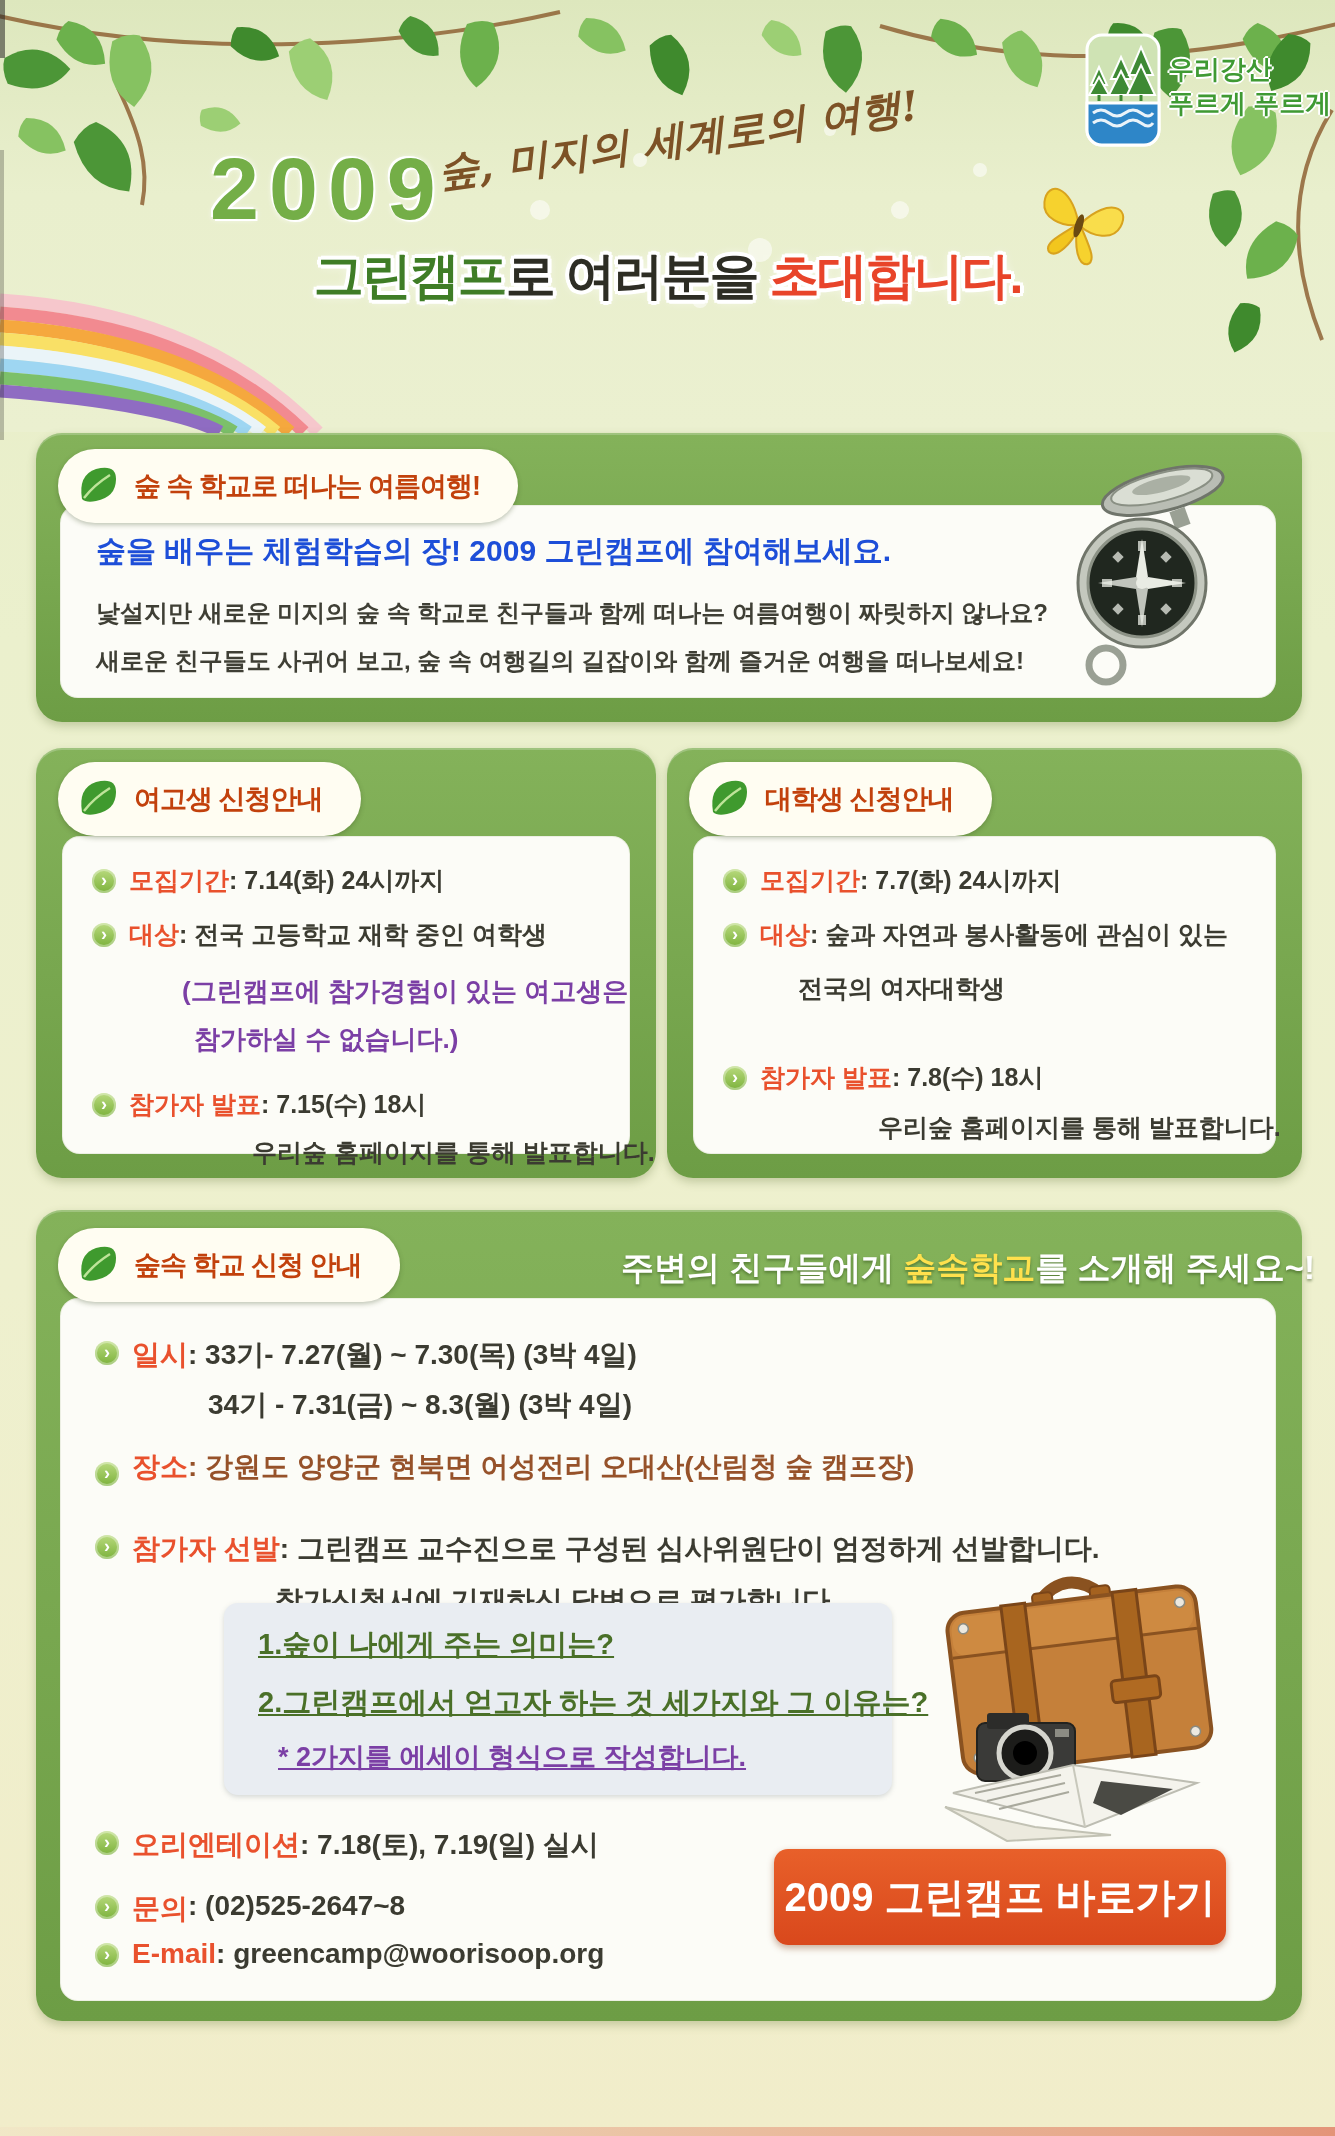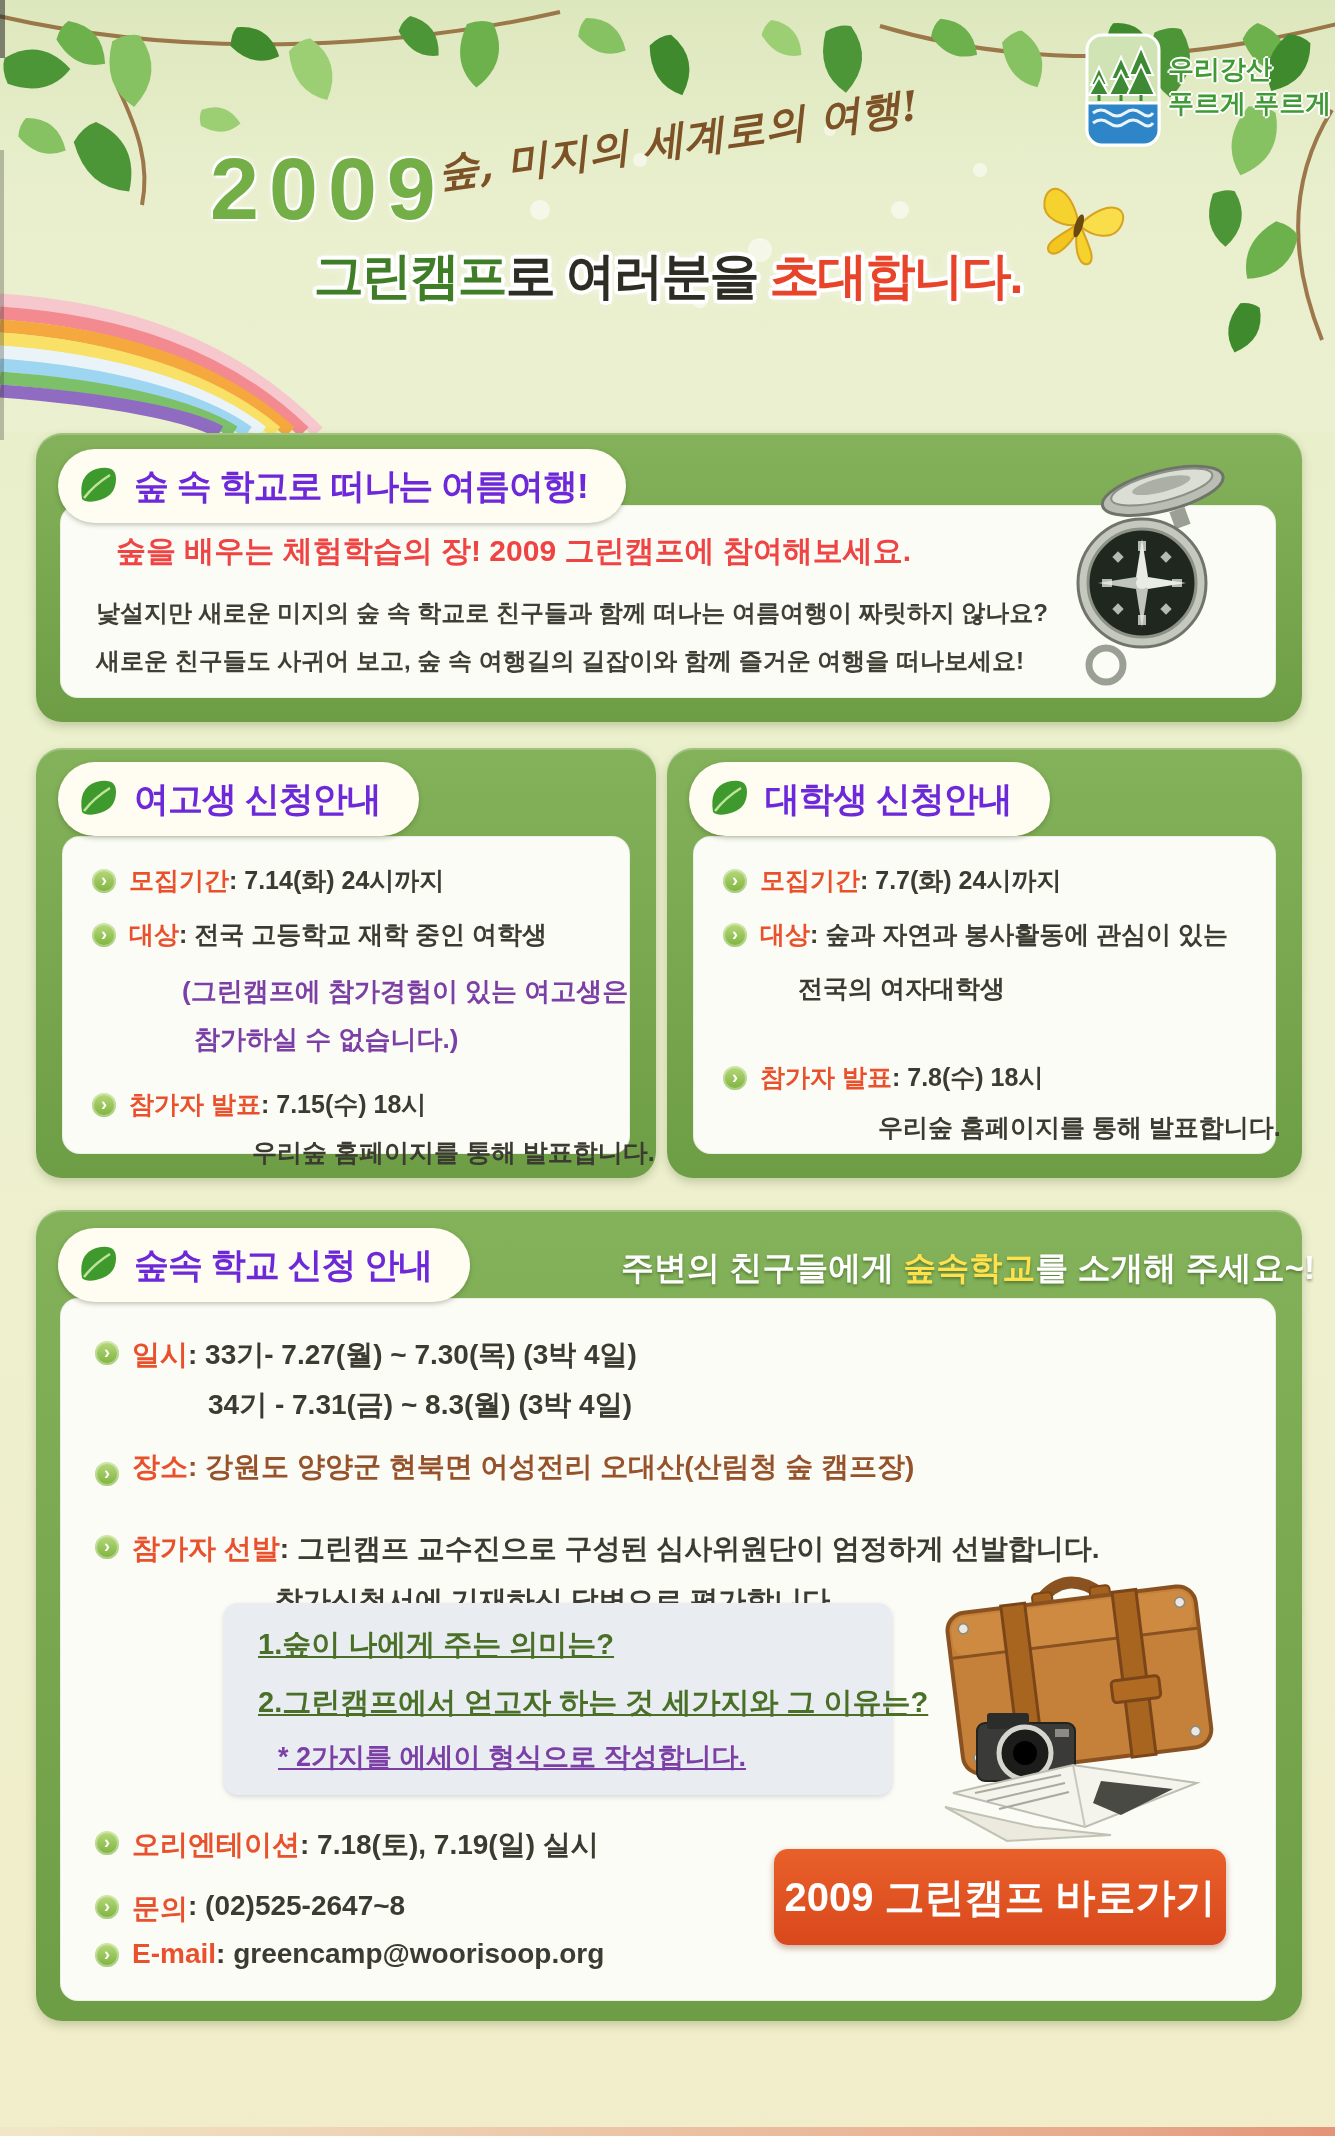--- a/index.html
+++ b/index.html
@@ -23,33 +23,33 @@
   #logo-text{position:absolute;left:1168px;top:52px;font-size:26px;line-height:34px;font-weight:800;color:#3f9a33;
     text-shadow:2px 0 0 #fff,-2px 0 0 #fff,0 2px 0 #fff,0 -2px 0 #fff,1px 1px 0 #fff,-1px -1px 0 #fff;white-space:nowrap;}
   .edge-mark{position:absolute;background:rgba(40,40,38,.55);}
   
   .section{position:absolute;background:linear-gradient(180deg,#84b25a 0%,#6d9d45 100%);
     border-radius:26px;box-shadow:0 4px 10px rgba(80,100,40,.28),inset 0 2px 0 rgba(255,255,255,.22);}
   .whitebox{position:absolute;background:#fcfcf7;border-radius:18px;
     box-shadow:inset 0 0 0 1px rgba(120,150,80,.12);}
   .pill{position:absolute;display:flex;align-items:center;gap:14px;background:#fffdf2;
     border-radius:44px;padding:0 38px 0 16px;height:74px;box-shadow:0 2px 5px rgba(50,70,25,.3);z-index:3;}
-  .pill .txt{font-size:35px;font-weight:800;color:#6d28d9;letter-spacing:-1px;white-space:nowrap;}
+  .pill .txt{font-size:27px;font-weight:800;color:#c2410c;letter-spacing:-1px;white-space:nowrap;}
   .row{position:absolute;display:flex;align-items:flex-start;white-space:nowrap;}
   .bullet{flex:0 0 auto;width:24px;height:24px;margin-right:13px;margin-top:5px;border-radius:50%;
     background:linear-gradient(180deg,#b9da7e,#7cb23c);color:#fff;font-weight:800;font-size:18px;
     line-height:23px;text-align:center;box-shadow:inset 0 0 0 2px rgba(255,255,255,.35);}
   .bullet::before{content:"›";}
   .lbl{font-weight:800;color:#e9512d;}
   .val{font-weight:700;color:#3b3b31;}
   .val.bold{font-weight:800;}
   .val.brown{color:#96522a;font-weight:800;}
   .purple{color:#7b3fa5;font-weight:800;}
   .indent{position:absolute;white-space:nowrap;}
-  #sec-summer .lead{position:absolute;left:36px;top:26px;font-size:30px;font-weight:800;color:#ef4444;white-space:nowrap;margin-left:20px;}
+  #sec-summer .lead{position:absolute;left:36px;top:26px;font-size:30px;font-weight:800;color:#1d4ed8;white-space:nowrap;}
   #sec-summer .bodyline{position:absolute;left:36px;font-size:24px;font-weight:600;color:#3f3f35;white-space:nowrap;}
   .s2row{font-size:25px;}
   .s3row{font-size:28px;}
   #promo{position:absolute;left:585px;top:36px;font-size:33px;font-weight:800;color:#fff;
     white-space:nowrap;text-shadow:0 2px 3px rgba(30,60,10,.45);}
   #promo .hl{color:#ffe14d;}
   #qbox{position:absolute;left:164px;top:305px;width:668px;height:192px;background:#e9edf2;border-radius:14px;
     box-shadow:0 2px 5px rgba(100,110,120,.25);}
   #qbox .q{position:absolute;left:34px;font-size:29px;font-weight:800;color:#4a7028;white-space:nowrap;text-decoration:underline;}
   #qbox .essay{position:absolute;left:54px;font-size:27px;white-space:nowrap;}

